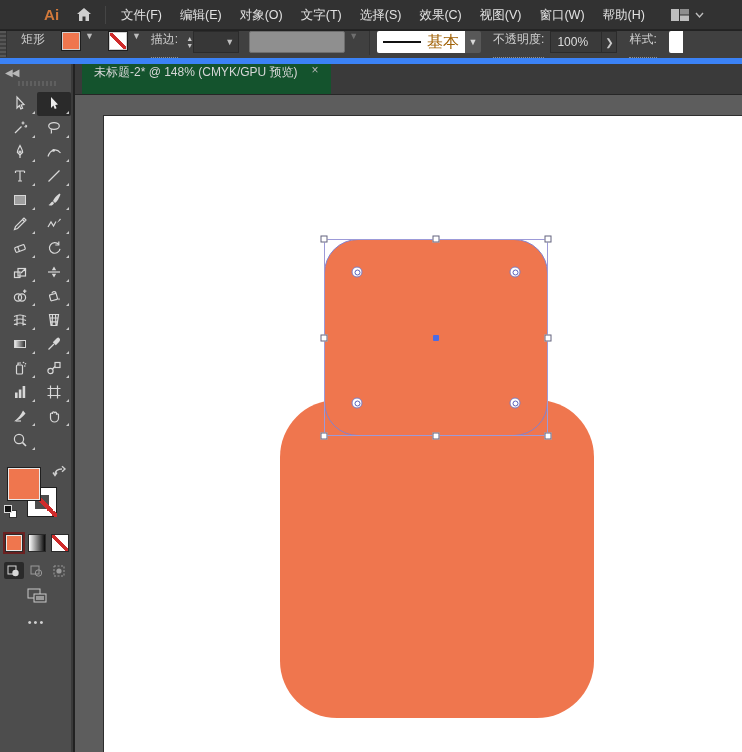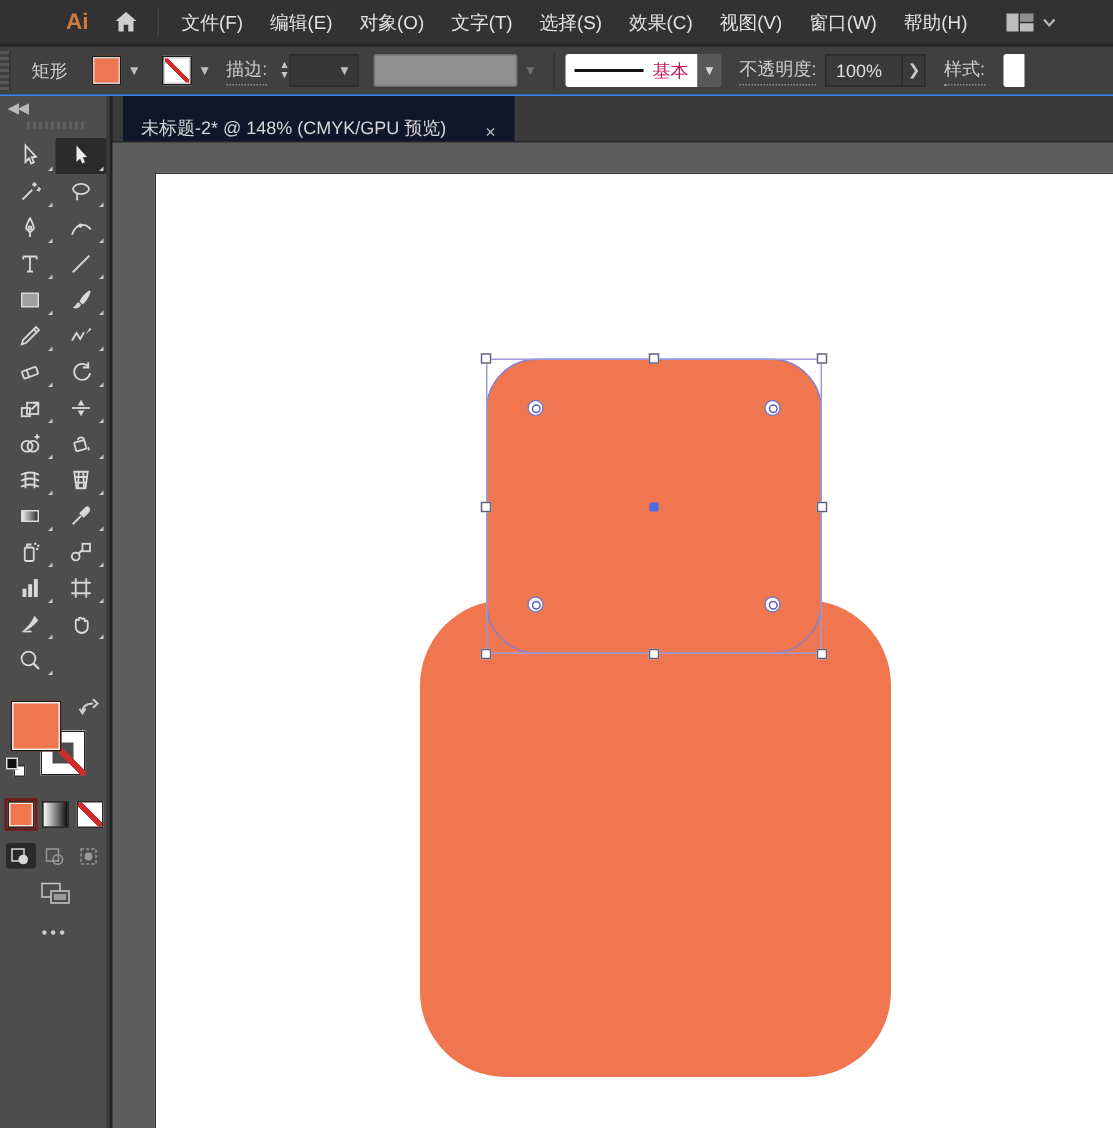--- a/index.html
+++ b/index.html
@@ -18,22 +18,22 @@
   }
   .ai-logo { font-weight:bold; font-size:15px; color:#d2793b; padding:0 10px 0 12px; }
   .home-btn { width:30px; height:30px; display:flex; align-items:center; justify-content:center; }
   .menubar-divider { width:1px; height:18px; background:#454545; margin:0 6px; }
   .menu-items { display:flex; align-items:center; }
   .menu-item { padding:16px 9px; line-height:30px; font-size:12.5px; color:#e2e2e2; cursor:default; }
   .workspace-switcher { display:flex; align-items:center; gap:5px; margin-left:10px; padding:0 6px; }
   
   .ctrlbar {
     position:absolute; left:0; top:31px; width:742px; height:33px;
-    background:#404040; border-bottom:1px solid #3b82f6;
-    display:flex; align-items:center;
+    background:#404040; border-bottom:6px solid #3b82f6;
+    display:flex; 
   }
   .grip-v {
     width:7px; height:26px; margin-right:8px;
     background:repeating-linear-gradient(to bottom,#565656 0 2px,transparent 2px 4px);
     border-right:1px solid #333;
   }
   .ctrl-label { color:#cfcfcf; margin:0 6px; white-space:nowrap; }
   .ctrl-label.link { border-bottom:1px dotted #8f8f8f; padding-bottom:1px; }
   .swatch-box { width:20px; height:20px; border:1px solid #1e1e1e; box-shadow:inset 0 0 0 1px #cfcfcf; margin-left:10px; }
   .swatch-none {
@@ -44,21 +44,21 @@
   .chev { color:#bdbdbd; font-size:9px; padding:0 4px; }
   .stepper { display:flex; flex-direction:column; justify-content:center; height:22px; margin-left:2px; color:#c5c5c5; }
   .stepper span { font-size:7px; line-height:7px; text-align:center; }
   .combo-dark { width:46px; height:22px; background:#373737; border:1px solid #2b2b2b; display:flex; align-items:center; justify-content:flex-end; }
   .profile-dd { width:96px; height:22px; background:#8f8f8f; border:1px solid #6e6e6e; border-radius:2px; margin-left:10px; }
   .chev.dim { color:#6f6f6f; }
   .group-div { width:1px; height:24px; background:#333; margin:0 7px; }
   .brush-combo { display:flex; align-items:center; height:22px; }
   .brush-face { width:88px; height:22px; background:#ffffff; border-radius:2px 0 0 2px; display:flex; align-items:center; padding:0 6px; gap:6px; }
   .brush-line { flex:1; height:2px; background:#111; }
-  .brush-name { color:#be185d; font-size:12px; white-space:nowrap; }
+  .brush-name { color:#a16207; font-size:16px; white-space:nowrap; }
   .brush-chev { width:16px; height:22px; background:#585858; border-radius:0 2px 2px 0; display:flex; align-items:center; justify-content:center; color:#d8d8d8; font-size:9px; }
   .opacity-box { width:52px; height:22px; background:#3a3a3a; border:1px solid #2b2b2b; color:#dedede; display:flex; align-items:center; padding-left:6px; }
   .expand-btn { width:15px; height:22px; background:#3a3a3a; border:1px solid #2b2b2b; border-left:none; display:flex; align-items:center; justify-content:center; color:#c9c9c9; font-size:10px; }
   .style-dd-stub { width:14px; height:22px; background:#ffffff; border-radius:2px 0 0 2px; margin-left:6px; }
   
   .tools-panel {
     position:absolute; left:0; top:64px; width:73px; height:688px;
     background:#4d4d4d; border-right:2px solid #3a3a3a;
   }
   .panel-collapse { position:absolute; left:5px; top:3px; color:#b8b8b8; font-size:10px; letter-spacing:-1px; }
@@ -101,22 +101,22 @@
   .mode-btn { width:20px; height:17px; border-radius:2px; display:flex; align-items:center; justify-content:center; opacity:.55; }
   .mode-btn.active { background:#2a2a2a; opacity:1; }
   .screen-mode { position:absolute; left:0; top:523px; width:73px; display:flex; justify-content:center; }
   .more-dots { position:absolute; left:0; top:552px; width:73px; text-align:center; color:#cfcfcf; font-size:11px; letter-spacing:2px; }
   
   .tabbar {
     position:absolute; left:75px; top:64px; width:667px; height:31px;
     background:#3a3a3a; border-bottom:1px solid #262626; display:flex; align-items:stretch;
   }
   .doc-tab {
-    margin-left:7px; background:#0f172a; display:flex; align-items:flex-end;
-    padding:0 12px; gap:26px; color:#d6d6d6; font-size:12px; white-space:nowrap;
+    margin-left:7px; background:#14532d; display:flex; align-items:flex-start;
+    padding:0 12px; gap:14px; color:#d6d6d6; font-size:12px; white-space:nowrap;
   }
   .tab-close { color:#b5b5b5; font-size:12px; line-height:1; }
   
   .canvas {
     position:absolute; left:75px; top:95px; width:667px; height:657px;
     background:#5d5d5d; overflow:hidden;
   }
   .artboard {
     position:absolute; left:28px; top:20px; right:0; bottom:0;
     background:#ffffff; border-left:1px solid #2e2e2e; border-top:1px solid #2e2e2e;

